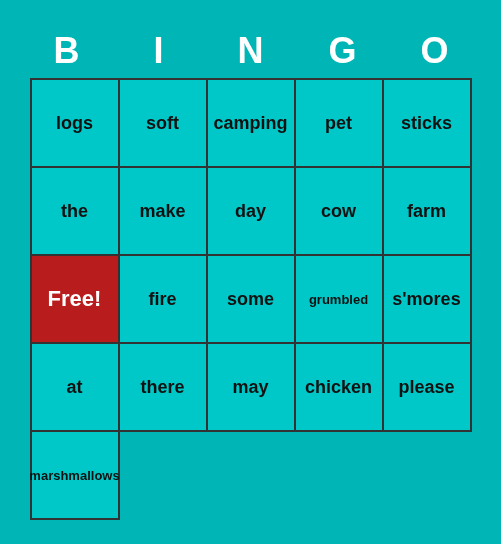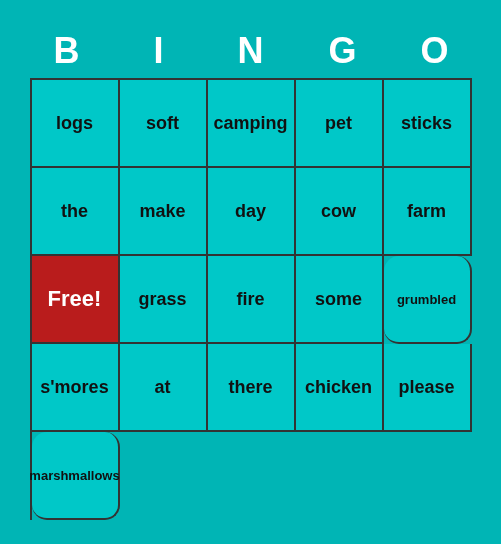--- a/index.html
+++ b/index.html
@@ -52,21 +52,20 @@
       color: #111;
       padding: 4px;
     }
     .bingo-cell.free {
       background-color: #b91c1c;
       color: white;
       font-size: 22px;
     }
     .bingo-cell.small-text {
       font-size: 13px;
-      border-radius: 15px;
     }
   </style>
 </head>
 <body>
 
 <div class="bingo-container">
   <div class="bingo-header">
   </div>
   <div style="display:flex; flex-direction:column; align-items:center;">
     <div class="bingo-header" id="header-row">
@@ -81,25 +80,25 @@
         <div class="bingo-cell">soft</div>
         <div class="bingo-cell">camping</div>
         <div class="bingo-cell">pet</div>
         <div class="bingo-cell">sticks</div>
         <div class="bingo-cell">the</div>
         <div class="bingo-cell">make</div>
         <div class="bingo-cell">day</div>
         <div class="bingo-cell">cow</div>
         <div class="bingo-cell">farm</div>
         <div class="bingo-cell free">Free!</div>
-        <div class="bingo-cell">grass</div>
         <div class="bingo-cell">fire</div>
         <div class="bingo-cell">some</div>
         <div class="bingo-cell small-text">grumbled</div>
         <div class="bingo-cell">s'mores</div>
         <div class="bingo-cell">at</div>
         <div class="bingo-cell">there</div>
+        <div class="bingo-cell">may</div>
         <div class="bingo-cell">chicken</div>
         <div class="bingo-cell">please</div>
         <div class="bingo-cell small-text">marshmallows</div>
       </div>
   </div>
 </div>
 
 </body></html>

